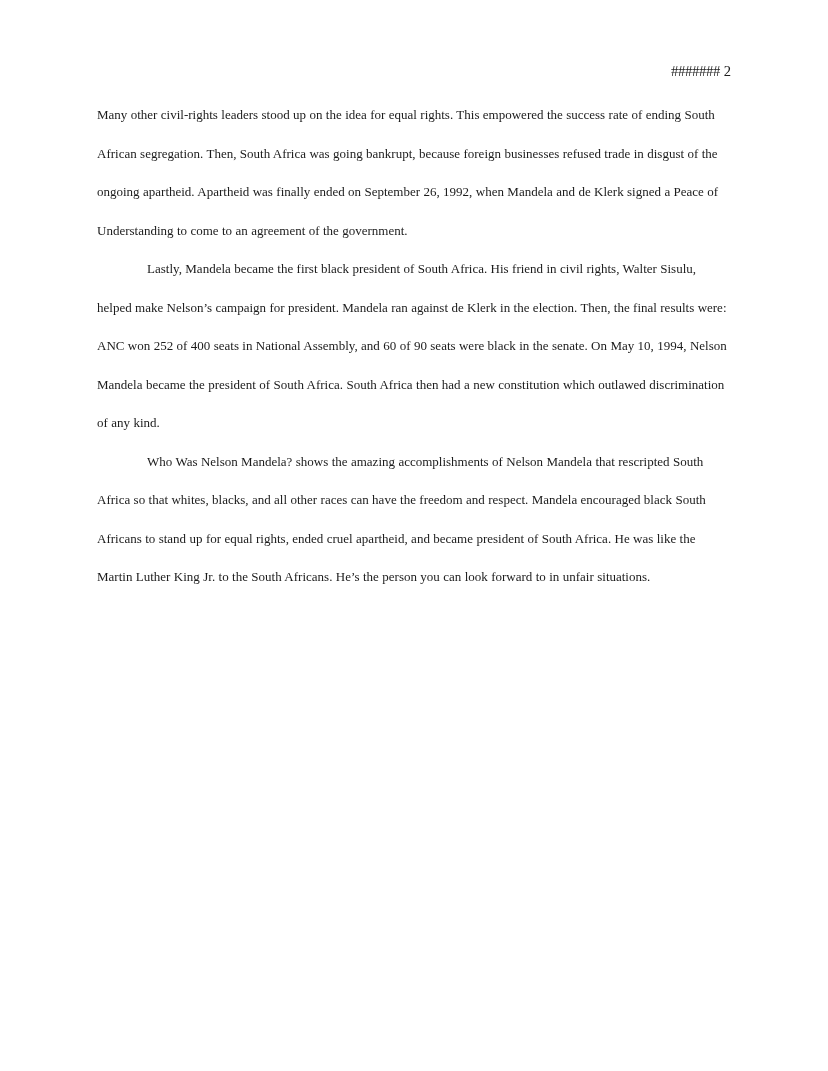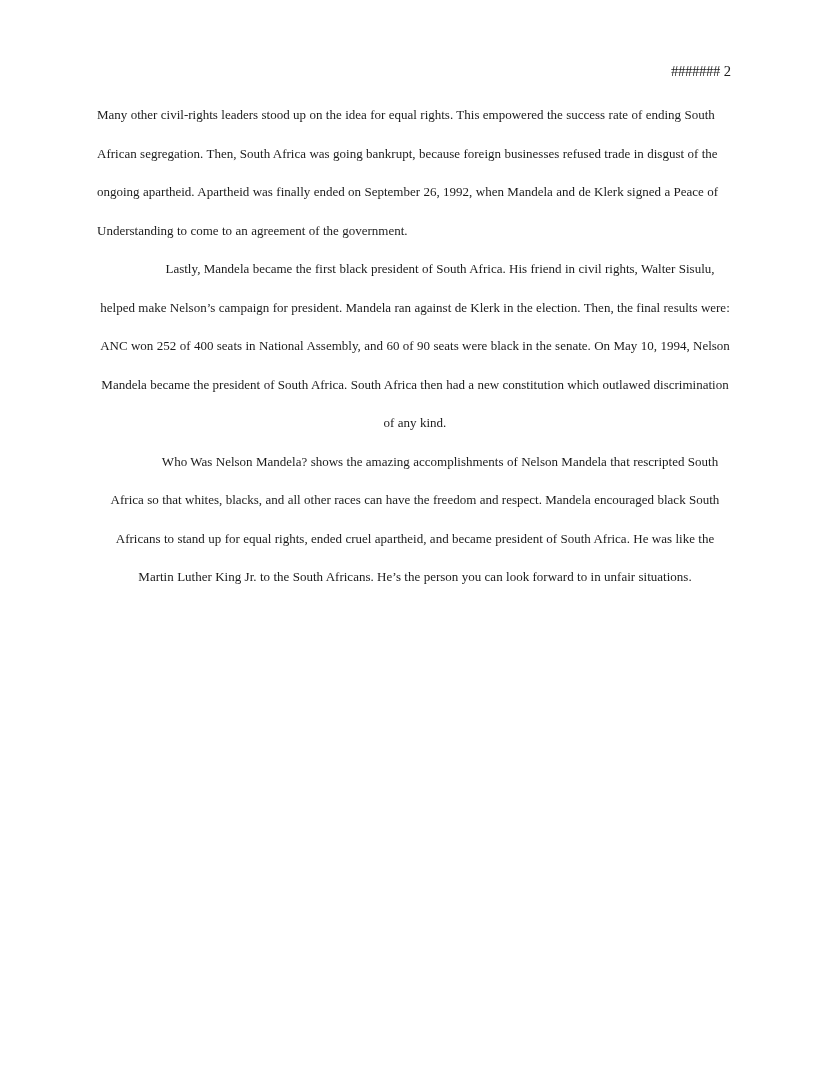--- a/index.html
+++ b/index.html
@@ -55,21 +55,20 @@
     font-size: 13px;
     line-height: 38.5px;
     text-align: left;
     text-indent: 0;
     word-spacing: 0.15px;
     color: #1b1b1b;
   }
 
   .para.indented {
     text-indent: 50px;
-    text-align: center;
   }
 </style>
 </head>
 <body>
 
 <div class="page">
 
   <div class="header">
     <span class="redacted">#######</span><span class="pagenum-space"> </span><span class="pagenum">2</span>
   </div>

